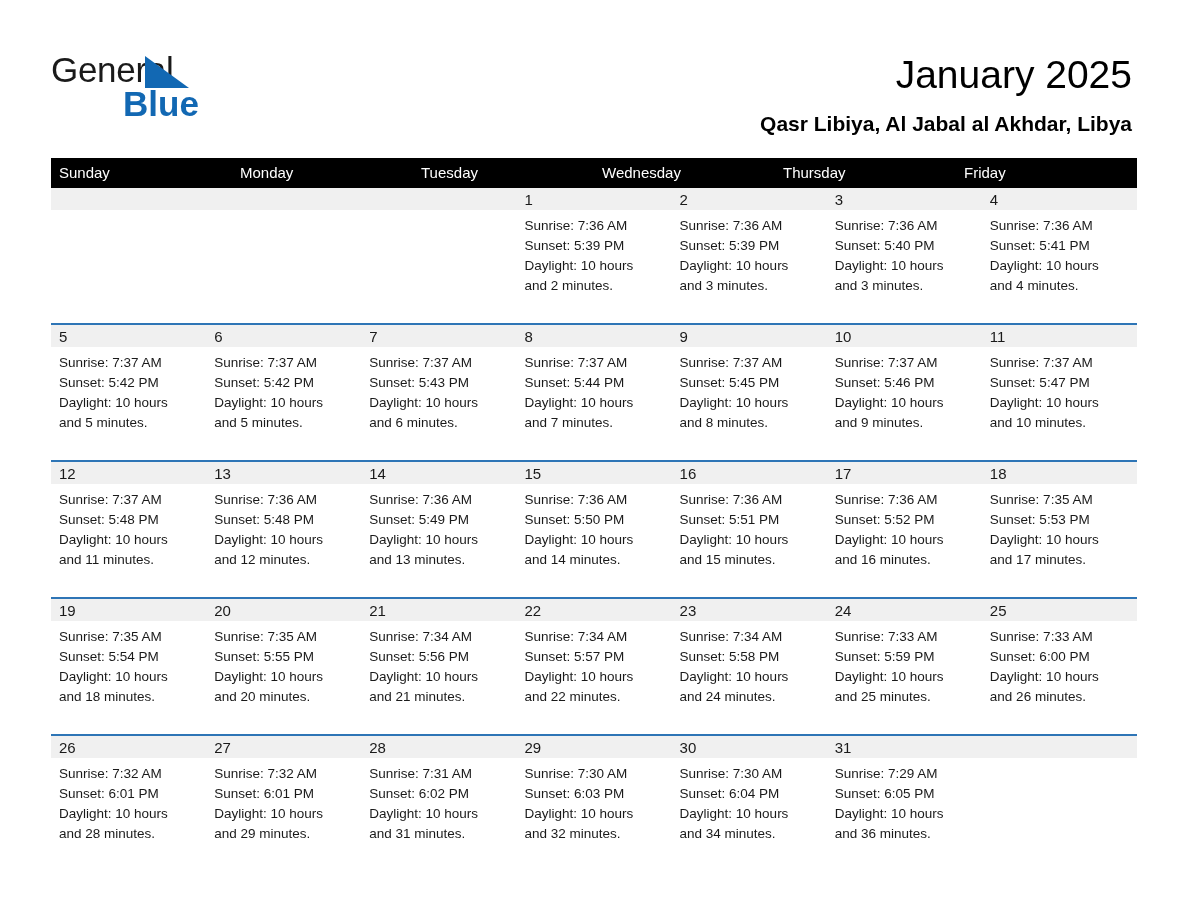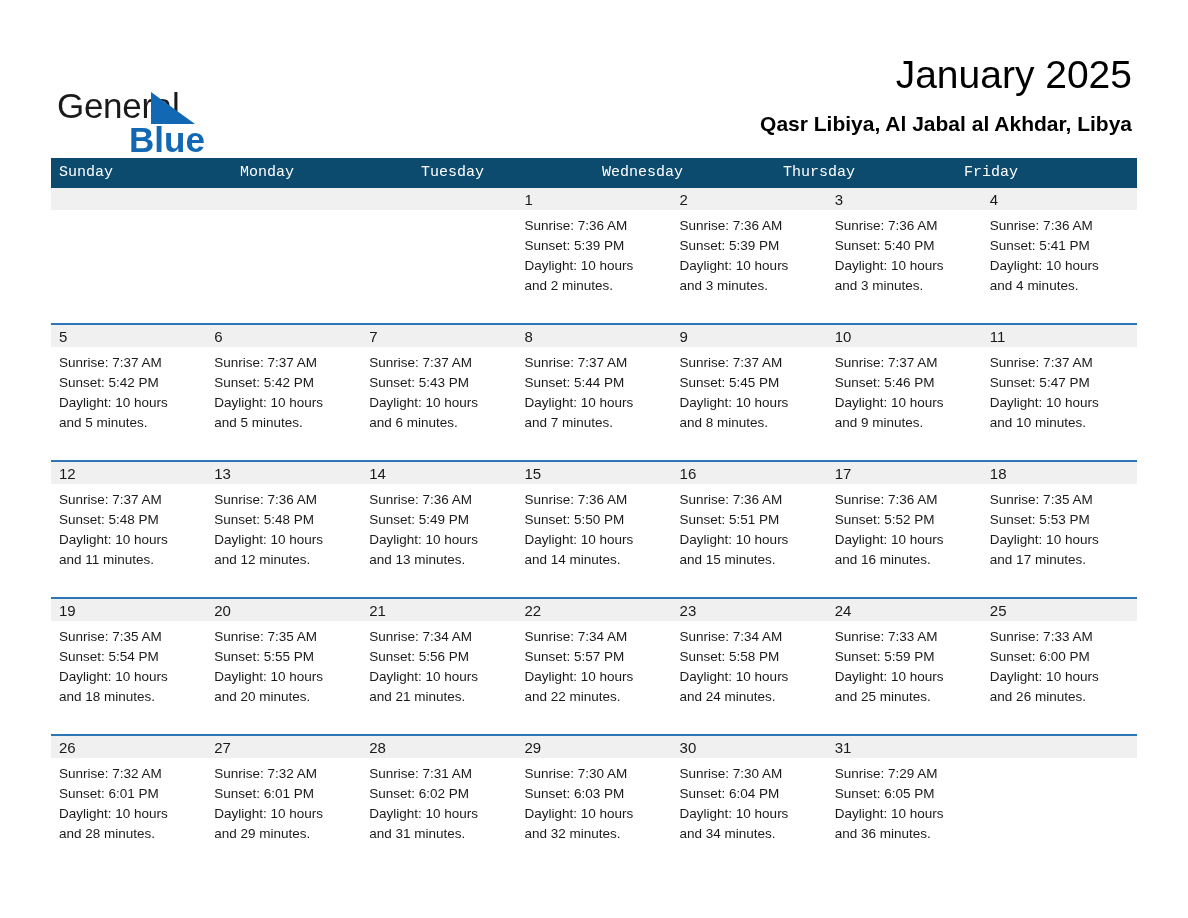--- a/index.html
+++ b/index.html
@@ -26,25 +26,24 @@
   .header {
     position: absolute;
     left: 0;
     top: 0;
     width: 1188px;
     height: 152px;
   }
 
   .logo {
     position: absolute;
-    left: 57px;
+    left: 51px;
     top: 50px;
     width: 300px;
     height: 80px;
-    margin-top: 36px;
   }
   .logo-general {
     position: absolute;
     left: 0;
     top: 0;
     font-size: 35px;
     line-height: 40px;
     color: #1a1a1a;
     letter-spacing: -0.3px;
     font-weight: 400;
@@ -95,23 +94,22 @@
   .calendar {
     position: absolute;
     left: 51px;
     top: 158px;
     width: 1086px;
   }
 
   .dow-row {
     display: flex;
     width: 100%;
-    background: #0c4a6e;
+    background: #000000;
     height: 30px;
-    font-family: Liberation Mono, monospace;
   }
   .dow-cell {
     flex: 1 1 0;
     box-sizing: border-box;
     padding: 5px 0 0 8px;
     color: #ffffff;
     font-size: 15px;
     line-height: 20px;
     white-space: nowrap;
     overflow: hidden;

